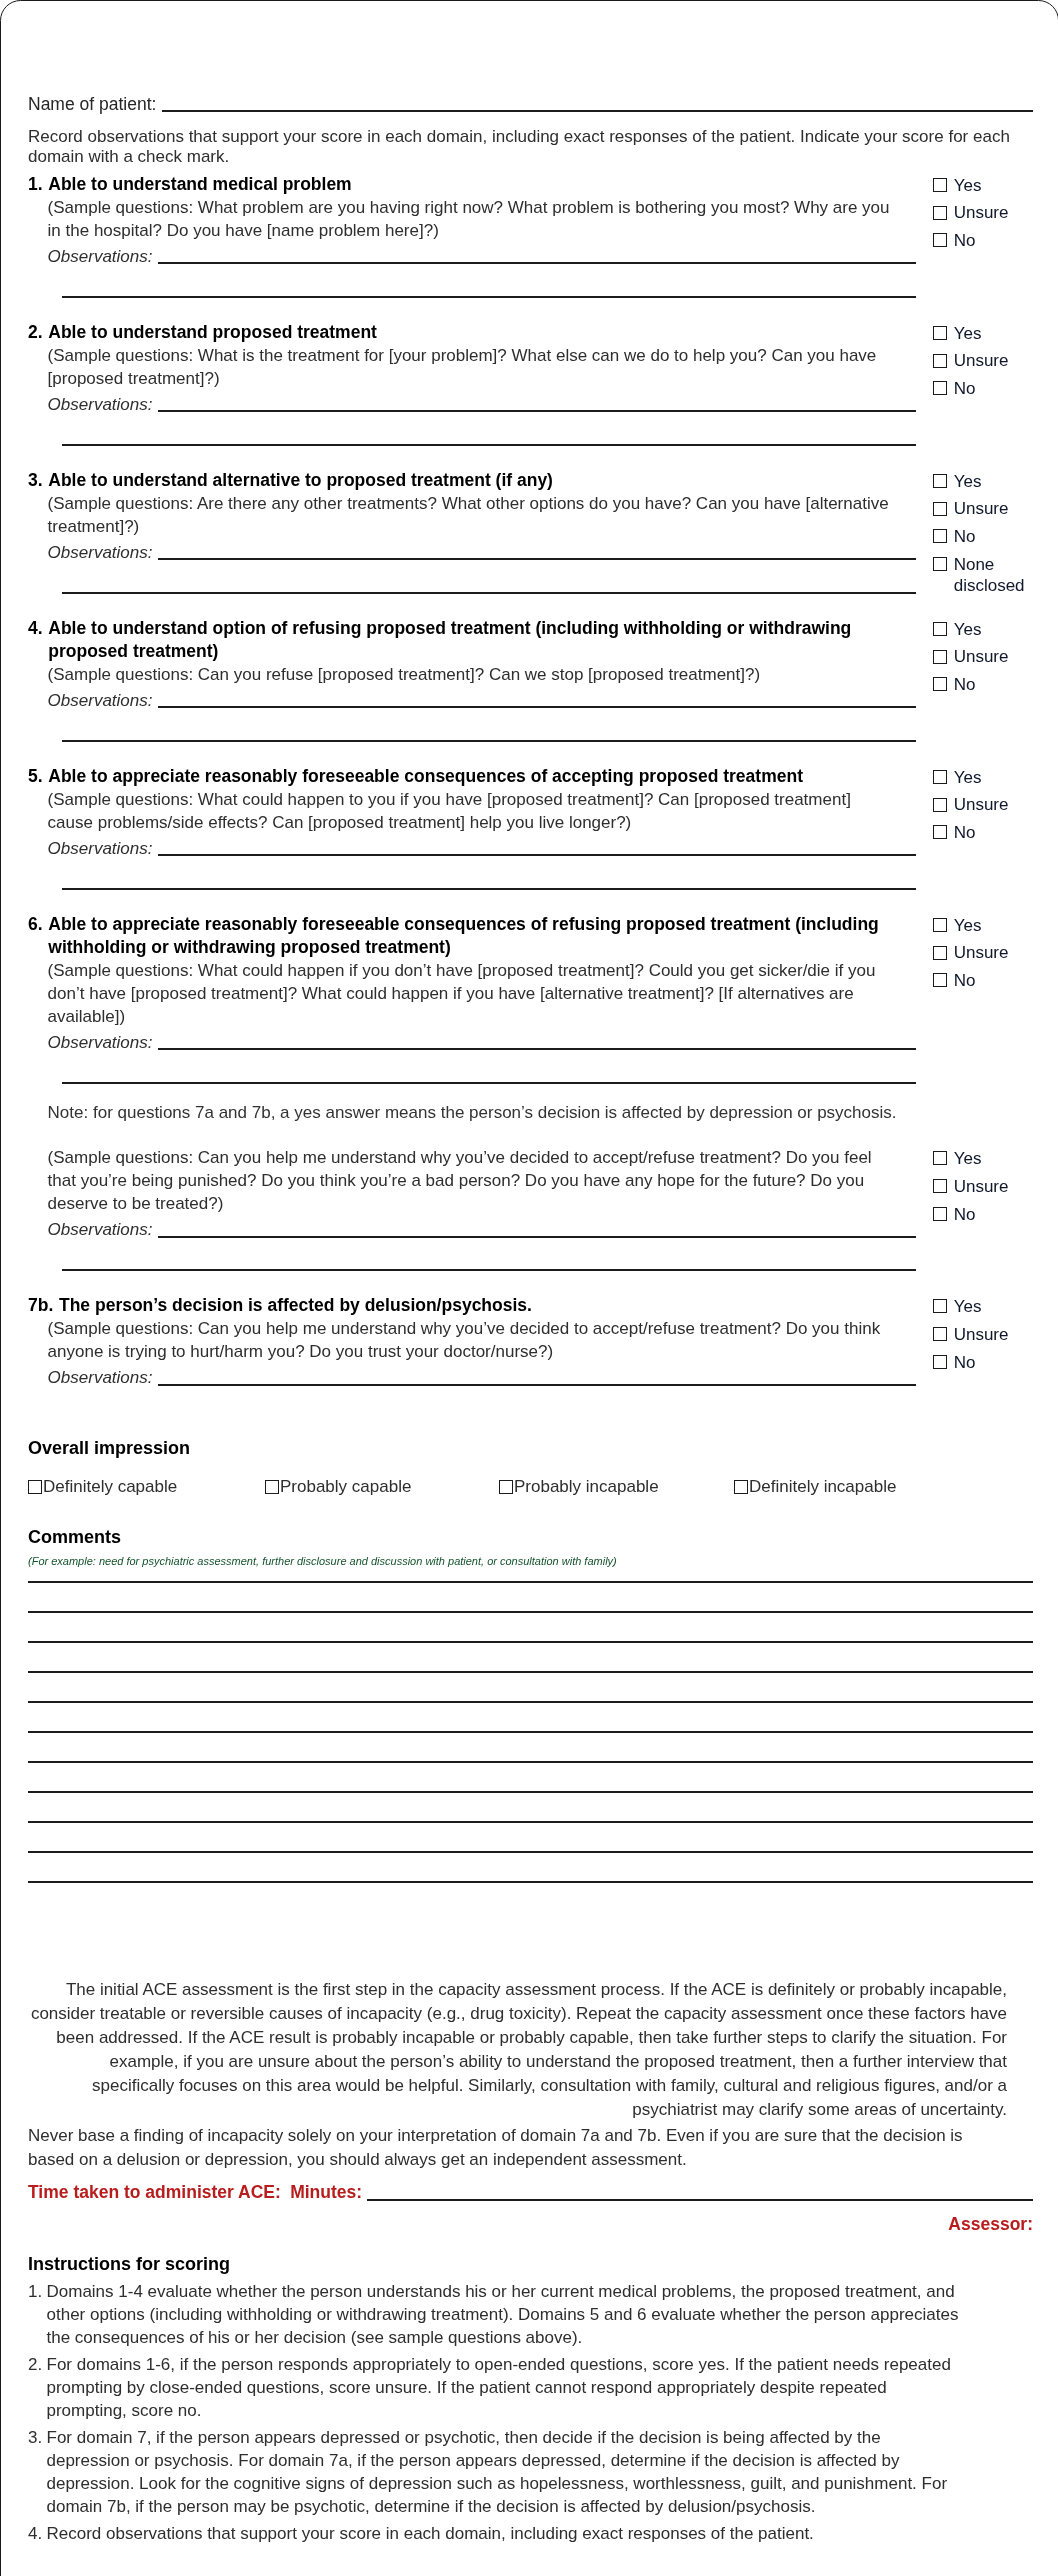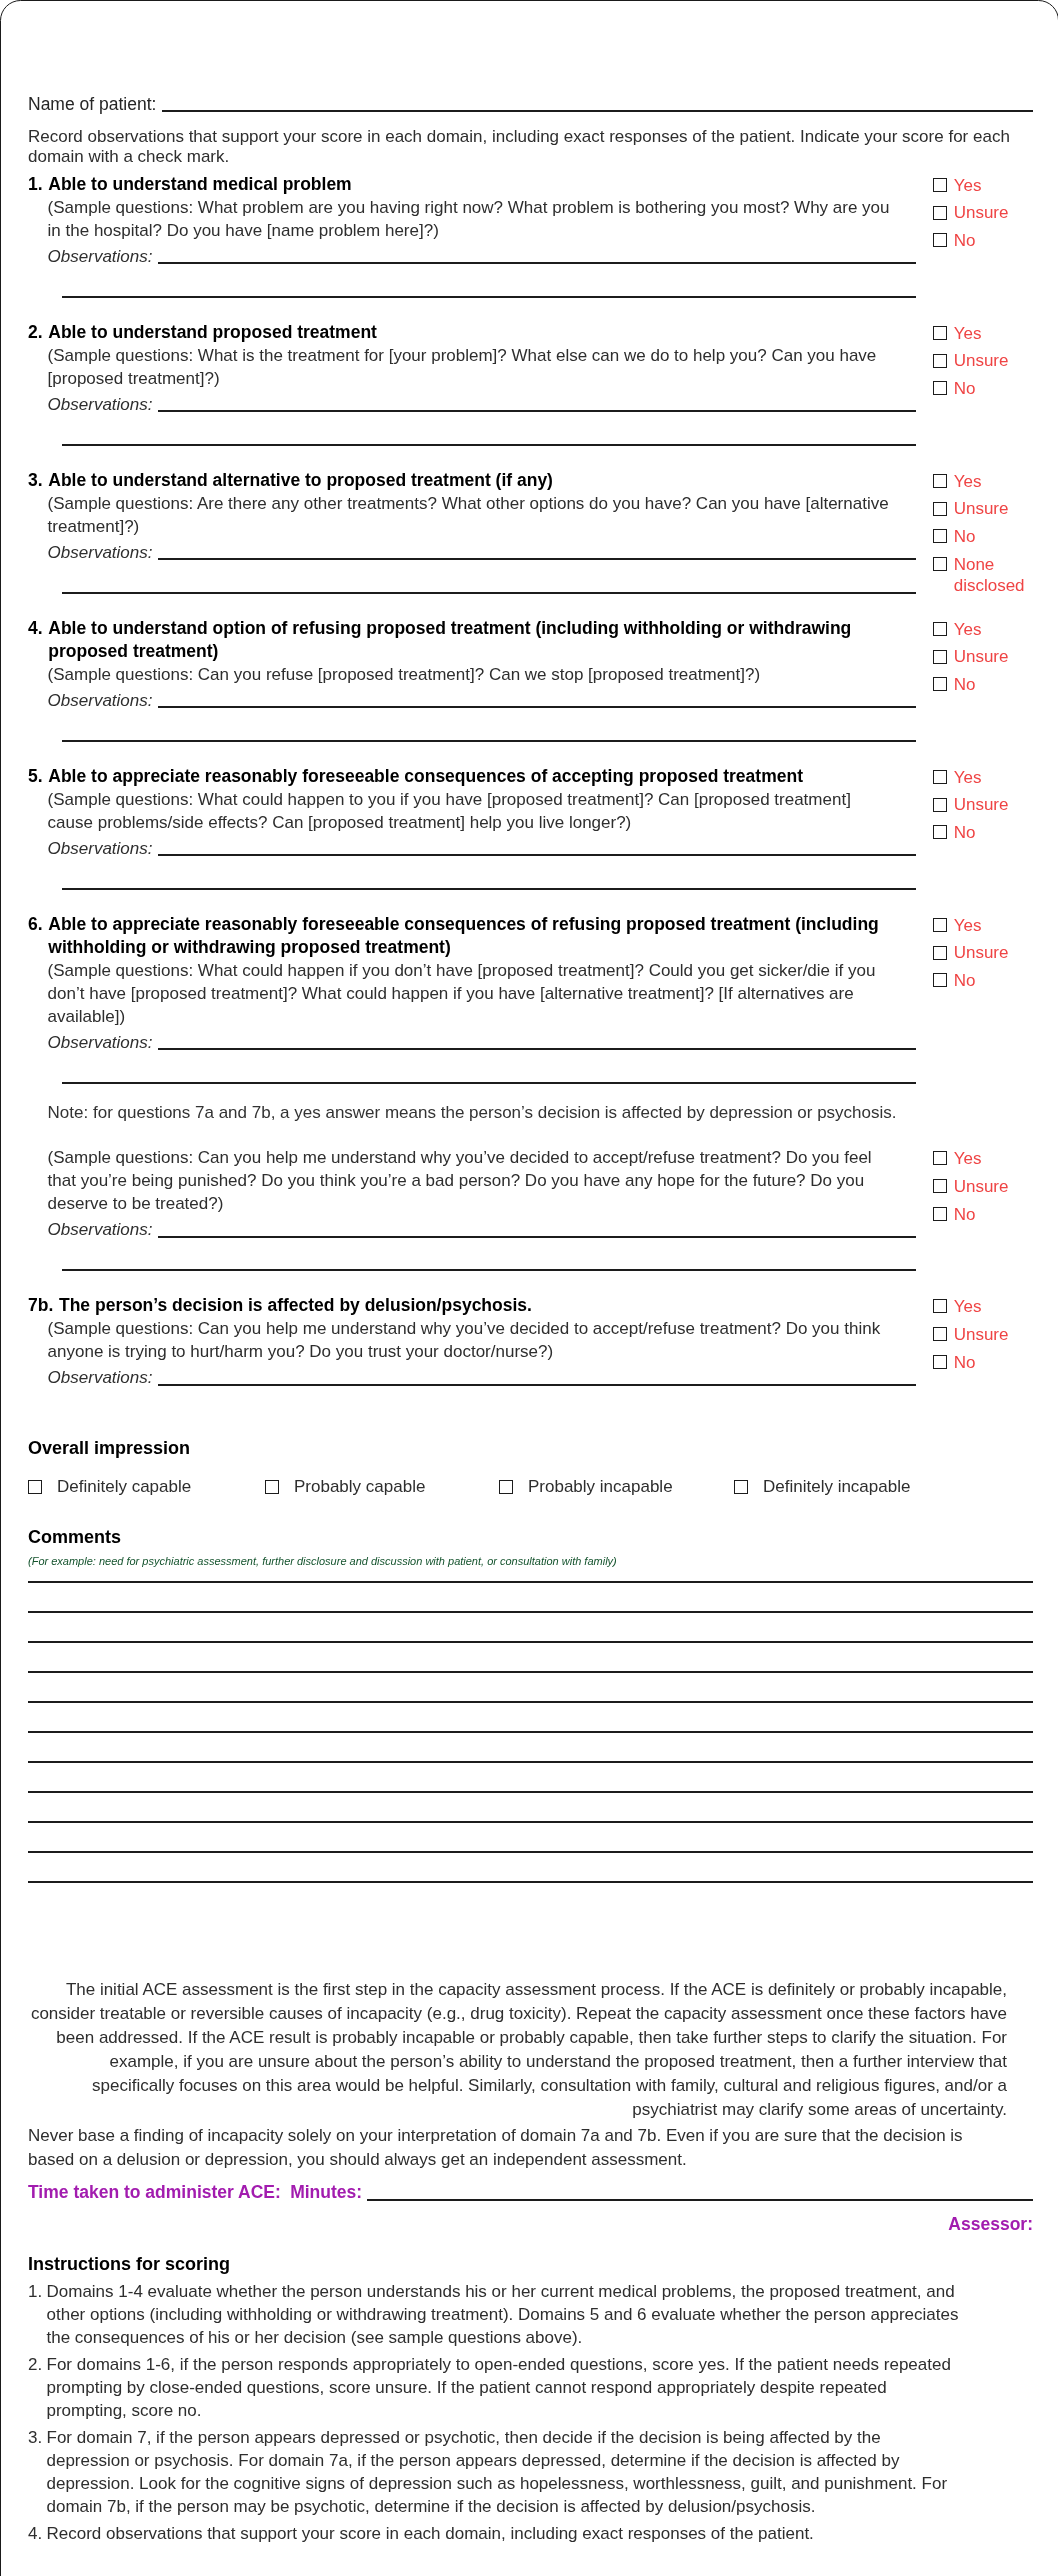--- a/index.html
+++ b/index.html
@@ -3,21 +3,21 @@
 <meta charset="utf-8">
 <style>
   html,body { margin:0; padding:0; background:#ffffff; }
   .page {
     width:1059px; height:2777px; box-sizing:border-box;
     border:1.5px solid #1a1a1a; border-radius:20.6px;
     background:#fff; overflow:hidden; position:relative;
     font-family:"Liberation Sans", sans-serif; color:#262626;
   }
   .content { padding:0 25px 0 27px; }
-  .b { font-weight:700; color:#a21caf; }
+  .b { font-weight:700; color:#b91c1c; }
 
   
   .name-row { margin-top:93px; display:flex; align-items:flex-end; font-size:17.5px; }
   .name-row .lbl { white-space:nowrap; }
   .fill-line { flex:1; border-bottom:2.1px solid #1c1c1c; margin-left:5.2px; margin-bottom:2.6px; }
 
   .intro { margin:12.4px 0 0 0; font-size:17px; line-height:20px; color:#2e2e2e; }
 
   
   .question { position:relative; margin-top:23px; }
@@ -27,28 +27,28 @@
   .q-title .q-num { flex:0 0 auto; }
   .q-sample { margin-left:19.6px; font-size:17px; line-height:23px; color:#2e2e2e; max-width:850px; }
   .obs-row { margin-left:19.6px; display:flex; align-items:flex-end; font-size:17px; height:25px; }
   .obs-label { white-space:nowrap; color:#2e2e2e;font-style:italic; }
   .obs-line { flex:1; border-bottom:2.1px solid #1c1c1c; margin-left:5.2px; margin-bottom:2.6px; }
   .extra-line { margin-left:34px; margin-top:29px; border-top:2.1px solid #1c1c1c; height:0; }
 
   .q-options { position:absolute; left:905px; top:3.1px; width:132px; }
   .opt { display:flex; align-items:flex-start; gap:6.7px; margin-bottom:7.2px; }
   .checkbox { width:14px; height:14px; box-sizing:border-box; border:1.5px solid #1c1c1c; background:#fff; flex:0 0 auto; margin-top:2.1px; }
-  .q-options .opt-label { font-size:17px; line-height:20.6px; color:#ef4444; max-width:77px; }
+  .q-options .opt-label { font-size:17px; line-height:20.6px; color:#0f172a; max-width:77px; }
 
   .note { margin:19.6px 0 0 19.6px; font-size:17px; color:#333; }
 
   .section-heading { font-weight:700; color:#000; font-size:18px; line-height:23px; }
   .oi-heading { margin-top:49px; }
   .oi-row { position:relative; height:29px; margin-top:16.5px; }
-  .oi-opt { position:absolute; top:0; display:flex; align-items:center; gap:15px; }
+  .oi-opt { position:absolute; top:0; display:flex; align-items:center; gap:1px; }
   .oi-opt .checkbox { margin-top:0; }
   .oi-opt:nth-child(1){ left:0; }
   .oi-opt:nth-child(2){ left:237px; }
   .oi-opt:nth-child(3){ left:471px; }
   .oi-opt:nth-child(4){ left:706px; }
   .oi-opt .opt-label { font-size:17px; color:#2e2e2e; }
 
   .comments-heading { margin-top:20.6px; }
   .comments-example { margin-top:6.2px; font-size:11px; font-style:italic; color:#14532d; }
   .c-lines { }

